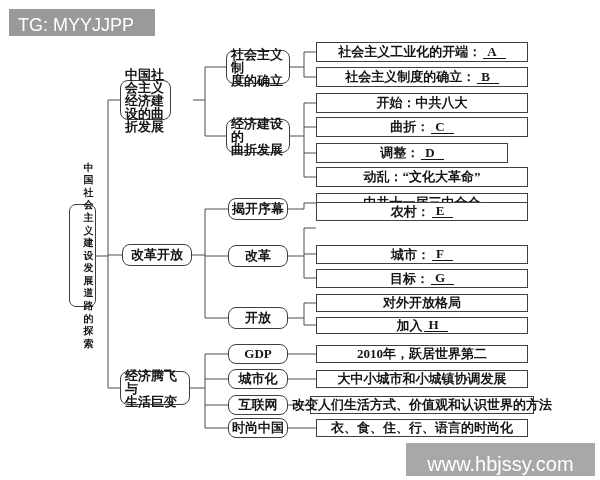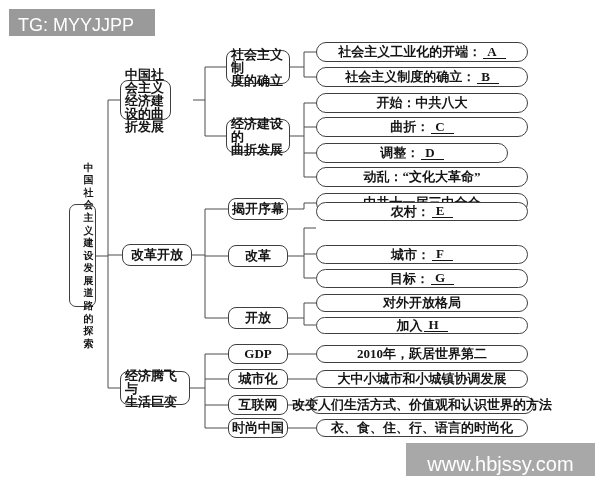--- a/index.html
+++ b/index.html
@@ -10,21 +10,21 @@
     font-family:"Liberation Serif","DejaVu Serif",serif;
   }
   #lines { position:absolute; left:0; top:0; }
   .node {
     position:absolute; box-sizing:border-box;
     border:1px solid #3f3f3f; border-radius:8px; background:#ffffff;
     display:flex; align-items:center; justify-content:center;
     font-weight:bold; color:#151515; font-size:13px;
     white-space:pre-line;
   }
-  .leaf { border-radius:10px; white-space:nowrap; }
+  .leaf { border-radius:0; white-space:nowrap; }
   .multi { justify-content:flex-start; text-align:left; padding:1px 4px; line-height:13px; }
   .root-node { font-size:10px; line-height:12.6px; text-align:center; border-radius:7px; padding-top:1px;padding-left:12px; }
   .blank {
     display:inline-block;
     border-bottom:1px solid #151515;
     padding:0 9px 0 4px; margin-left:2px;
     line-height:12px;
   }
   .blank:empty { display:none; }
   .banner {

